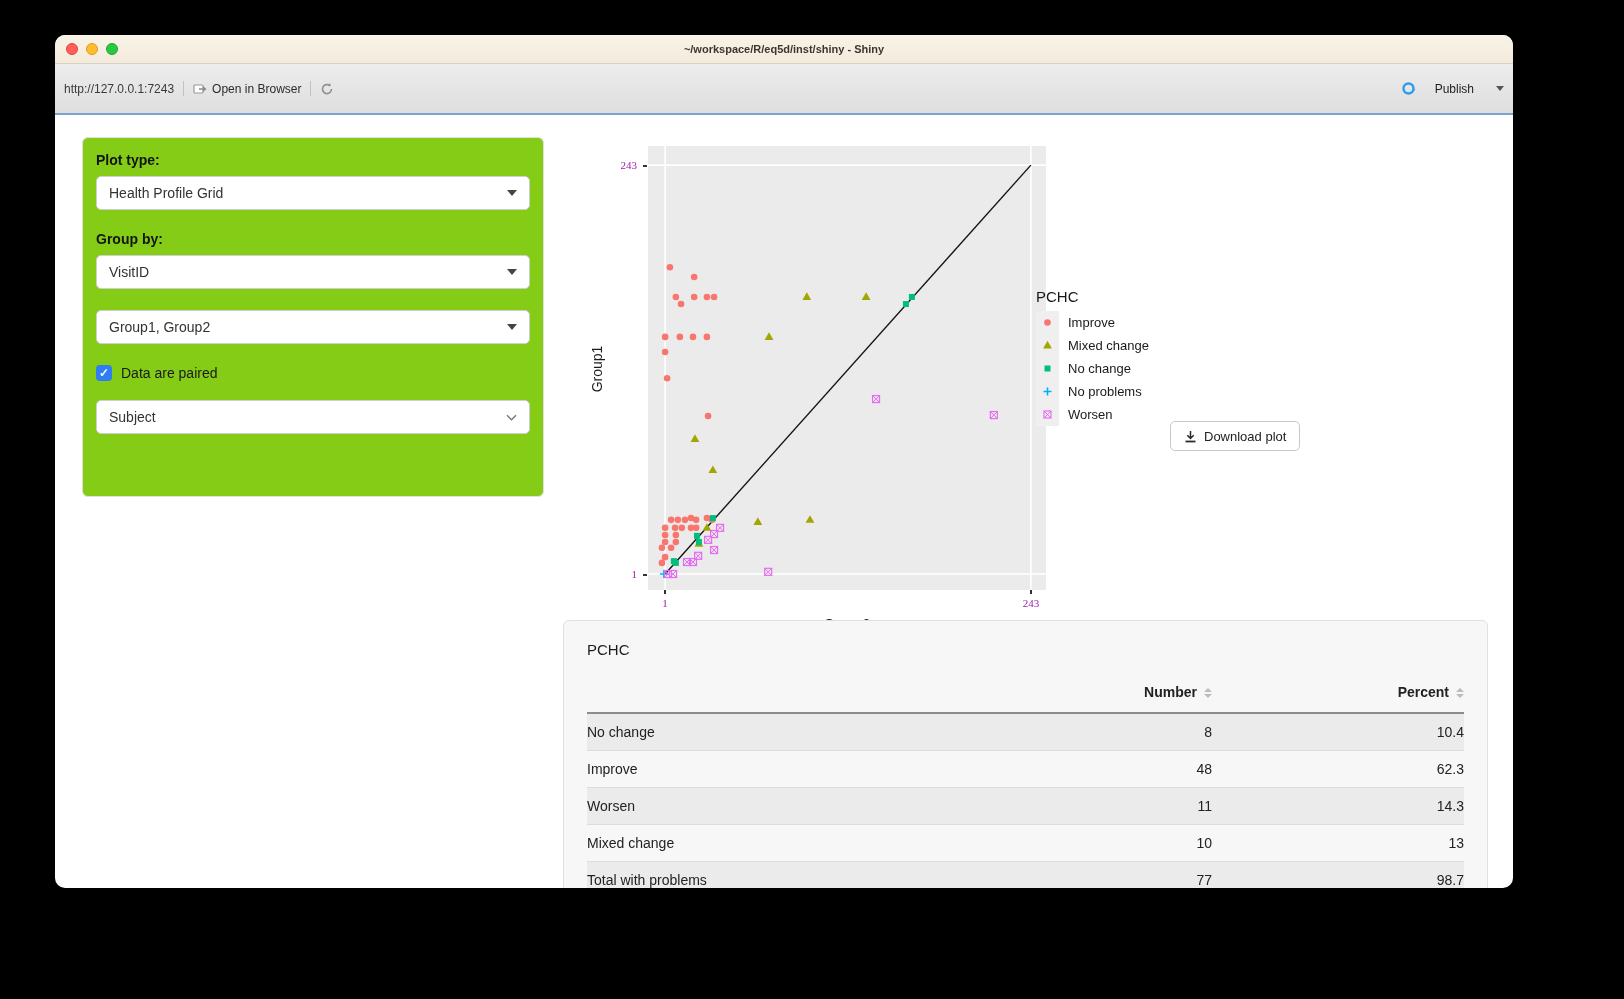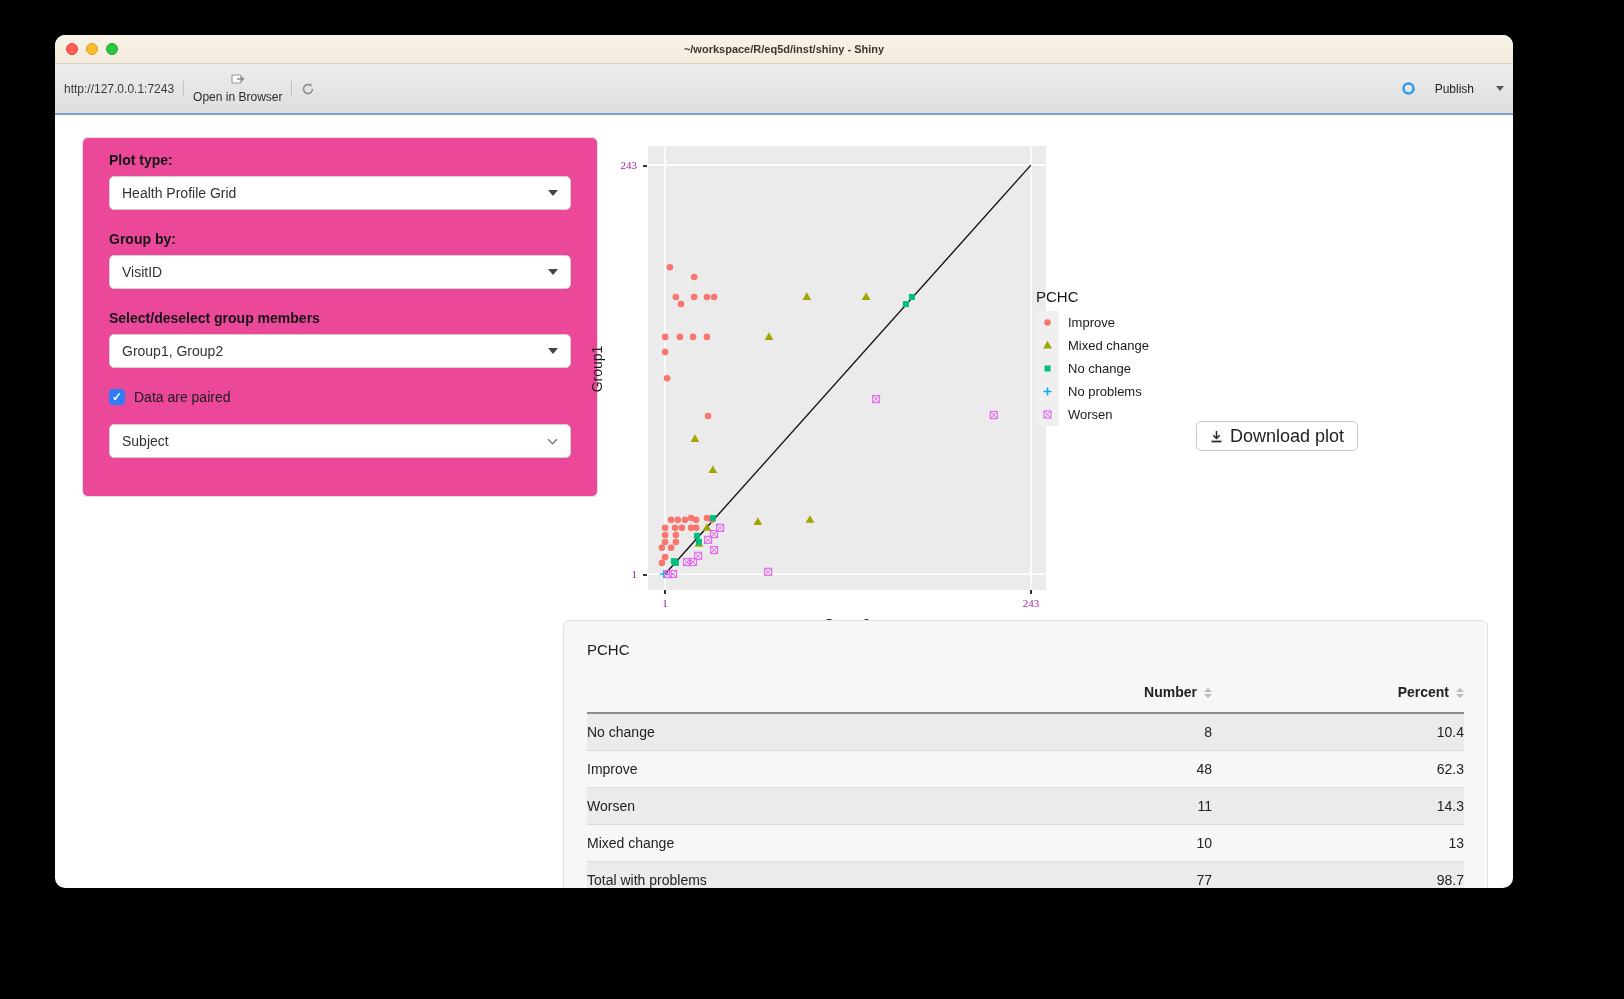--- a/index.html
+++ b/index.html
@@ -13,33 +13,33 @@
   .traffic{position:absolute;left:11px;top:8px;display:flex;gap:8px;}
   .light{width:12px;height:12px;border-radius:50%;box-sizing:border-box;}
   .light.red{background:#ff5f57;border:1px solid #e0443e;}
   .light.yellow{background:#febc2e;border:1px solid #d89e24;}
   .light.green{background:#28c840;border:1px solid #1ca82f;}
   .window-title{font-size:11px;font-weight:bold;color:#3c372e;}
   
   .toolbar{height:23px;background:linear-gradient(#ededed,#dedede);border-bottom:2px solid #7aa3d2;
            display:flex;align-items:center;padding:13px 9px;font-size:12px;color:#3a3a3a;gap:9px;}
   .sep{width:1px;height:15px;background:#c2c2c2;}
-  .toolbtn{display:flex;align-items:center;gap:5px;color:#2b2b2b;flex-direction:column;}
+  .toolbtn{display:flex;align-items:center;gap:5px;color:#2b2b2b;}
   .publish{margin-left:auto;display:flex;align-items:center;gap:19px;color:#1f1f1f;}
   .pub-caret{width:0;height:0;border-left:4px solid transparent;border-right:4px solid transparent;
              border-top:5px solid #555;margin-left:3px;}
   
   .navbar{height:46px;background:#fff;border-bottom:1px solid #e3e3e3;display:flex;align-items:stretch;
           padding-left:20px;}
   .brand{font-size:19px;color:#464646;display:flex;align-items:center;margin-right:24px;}
   .tab{display:flex;align-items:center;padding:0 17px;font-size:15px;color:#7f7f7f;cursor:pointer;}
   .tab.active{background:#e9e9e9;color:#2d2d2d;}
   
-  .sidebar-card{position:absolute;left:27px;top:102px;width:516px;height:360px;background:#ec4899;
-                border:1px solid #e0e0e0;border-radius:6px;box-sizing:border-box;padding:14px 26px;}
+  .sidebar-card{position:absolute;left:27px;top:102px;width:462px;height:360px;background:#84cc16;
+                border:1px solid #e0e0e0;border-radius:6px;box-sizing:border-box;padding:14px 13px;}
   .ctl-label{font-size:14px;font-weight:bold;color:#141414;margin:0 0 8px;}
   .select{height:34px;background:#fff;border:1px solid #cfcfcf;border-radius:5px;display:flex;
           align-items:center;justify-content:space-between;padding:0 12px;font-size:14px;color:#333;
           margin-bottom:21px;box-sizing:border-box;}
   .caret{width:0;height:0;border-left:5px solid transparent;border-right:5px solid transparent;
          border-top:6px solid #444;}
   .chk-row{display:flex;align-items:center;gap:9px;margin:1px 0 19px;}
   .checkbox{width:16px;height:16px;border-radius:4px;background:#2e7cf6;color:#fff;display:flex;
             align-items:center;justify-content:center;font-size:12px;font-weight:bold;}
   .chk-label{font-size:14px;color:#1a1a1a;}
@@ -49,23 +49,23 @@
   .tickmark{position:absolute;background:#333;}
   .axis-title{position:absolute;font-size:14px;color:#1a1a1a;}
   
   .legend-title{position:absolute;left:981px;top:253px;font-size:15px;color:#161616;}
   .legend-items{position:absolute;left:981px;top:276px;}
   .legend-item{display:flex;align-items:center;height:23px;}
   .legend-key{width:23px;height:23px;background:#efefef;margin-right:9px;display:flex;
               align-items:center;justify-content:center;}
   .legend-label{font-size:13px;color:#1a1a1a;}
   
-  .dl-btn{position:absolute;left:1141px;top:386px;height:30px;padding:0 13px;background:#fff;
+  .dl-btn{position:absolute;left:1115px;top:386px;height:30px;padding:0 13px;background:#fff;
           border:1px solid #c8c8c8;border-radius:5px;display:flex;align-items:center;gap:7px;
-          font-size:18px;color:#222;box-sizing:border-box;cursor:pointer;}
+          font-size:13px;color:#222;box-sizing:border-box;cursor:pointer;}
   
   .table-card{position:absolute;left:508px;top:585px;width:925px;height:330px;background:#f7f7f7;
               border:1px solid #e0e0e0;border-radius:6px;box-sizing:border-box;padding:20px 23px;}
   .table-title{font-size:15px;color:#1c1c1c;margin:0 0 20px;}
   table.summary{width:100%;border-collapse:collapse;font-size:14px;color:#222;table-layout:fixed;}
   table.summary th{font-weight:bold;text-align:right;padding:6px 0 12px;}
   table.summary th.label-col{text-align:left;}
   table.summary thead tr{border-bottom:2px solid #8c8c8c;}
   table.summary td{height:36px;padding:0;}
   table.summary td.num,table.summary td.pct{text-align:right;}
@@ -129,21 +129,20 @@
     <div class="ctl-label">Plot type:</div>
     <div class="select">
       <span>Health Profile Grid</span>
       <div class="caret"></div>
     </div>
     <div class="ctl-label">Group by:</div>
     <div class="select">
       <span>VisitID</span>
       <div class="caret"></div>
     </div>
-    <div class="ctl-label">Select/deselect group members</div>
     <div class="select">
       <span>Group1, Group2</span>
       <div class="caret"></div>
     </div>
     <div class="chk-row">
       <div class="checkbox">✓</div>
       <span class="chk-label">Data are paired</span>
     </div>
     <div class="select" style="margin-bottom:0;">
       <span>Subject</span>

